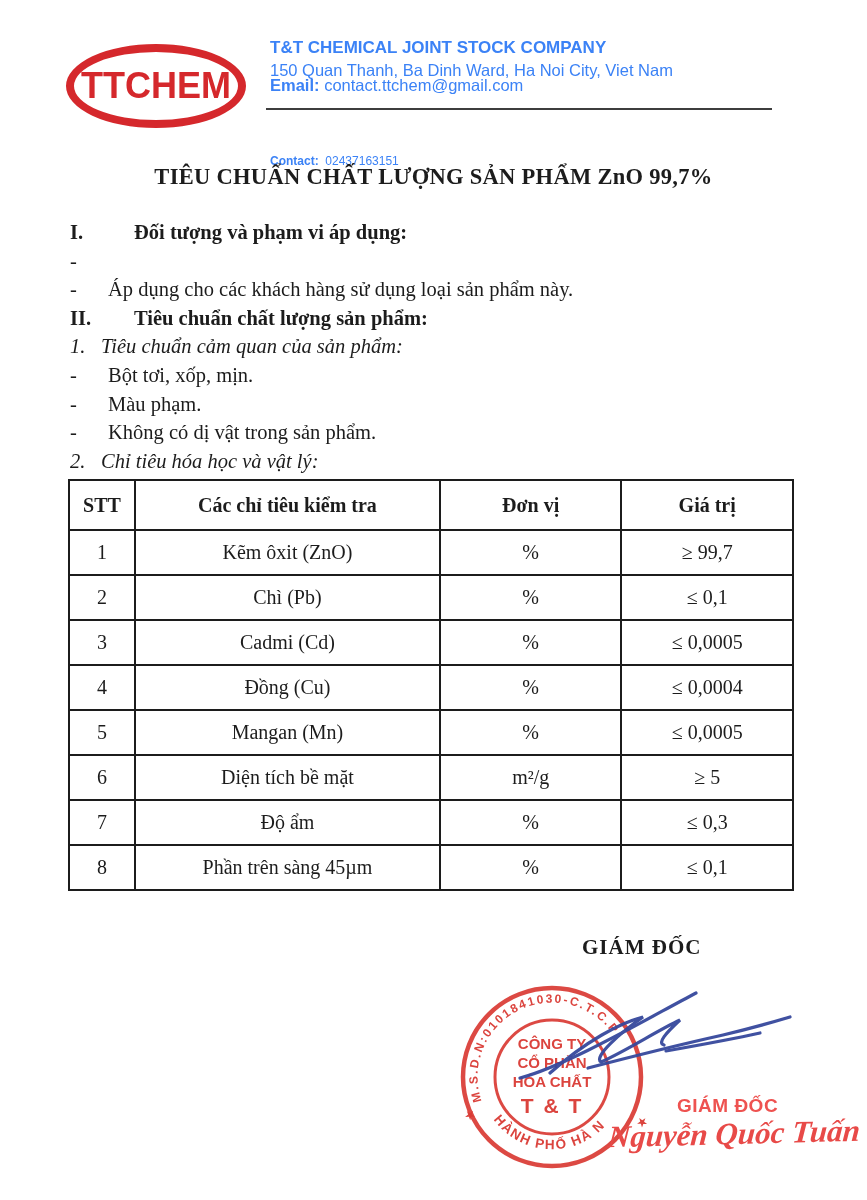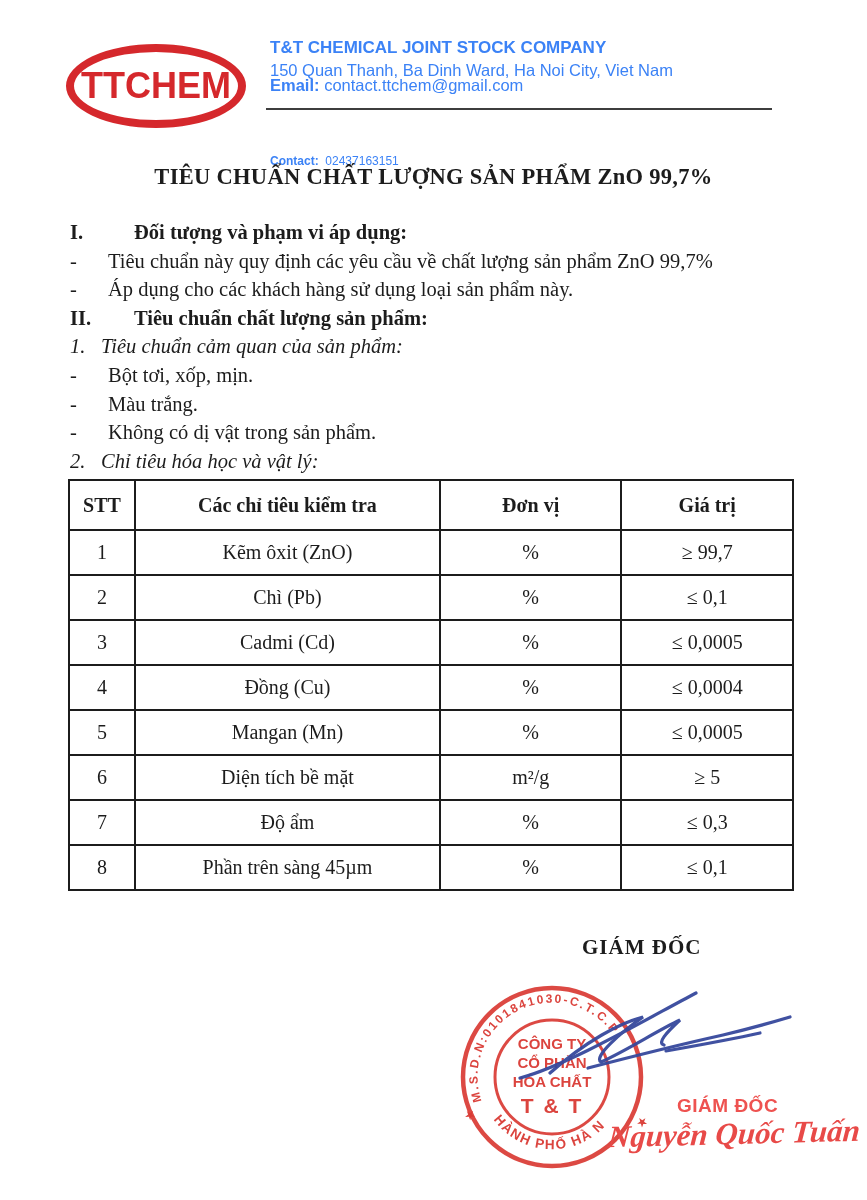--- a/index.html
+++ b/index.html
@@ -82,41 +82,40 @@
 
   <div class="doc-title">TIÊU CHUẨN CHẤT LƯỢNG SẢN PHẨM ZnO 99,7%</div>
 
   <div class="bodytxt">
     <div class="line roman">
       <span class="marker">I.</span>
       <span class="txt">Đối tượng và phạm vi áp dụng:</span>
     </div>
     <div class="line dash">
       <span class="marker">-</span>
-      <span class="txt">Tiêu chuẩn này quy định các yêu cầu về chất lượng sản phẩm ZnO 99,7%</span>
     </div>
     <div class="line dash">
       <span class="marker">-</span>
       <span class="txt">Áp dụng cho các khách hàng sử dụng loại sản phẩm này.</span>
     </div>
     <div class="line roman">
       <span class="marker">II.</span>
       <span class="txt">Tiêu chuẩn chất lượng sản phẩm:</span>
     </div>
     <div class="line numbered">
       <span class="marker">1.</span>
       <span class="txt">Tiêu chuẩn cảm quan của sản phẩm:</span>
     </div>
     <div class="line dash">
       <span class="marker">-</span>
       <span class="txt">Bột tơi, xốp, mịn.</span>
     </div>
     <div class="line dash">
       <span class="marker">-</span>
-      <span class="txt">Màu trắng.</span>
+      <span class="txt">Màu phạm.</span>
     </div>
     <div class="line dash">
       <span class="marker">-</span>
       <span class="txt">Không có dị vật trong sản phẩm.</span>
     </div>
     <div class="line numbered">
       <span class="marker">2.</span>
       <span class="txt">Chỉ tiêu hóa học và vật lý:</span>
     </div>
   </div>

